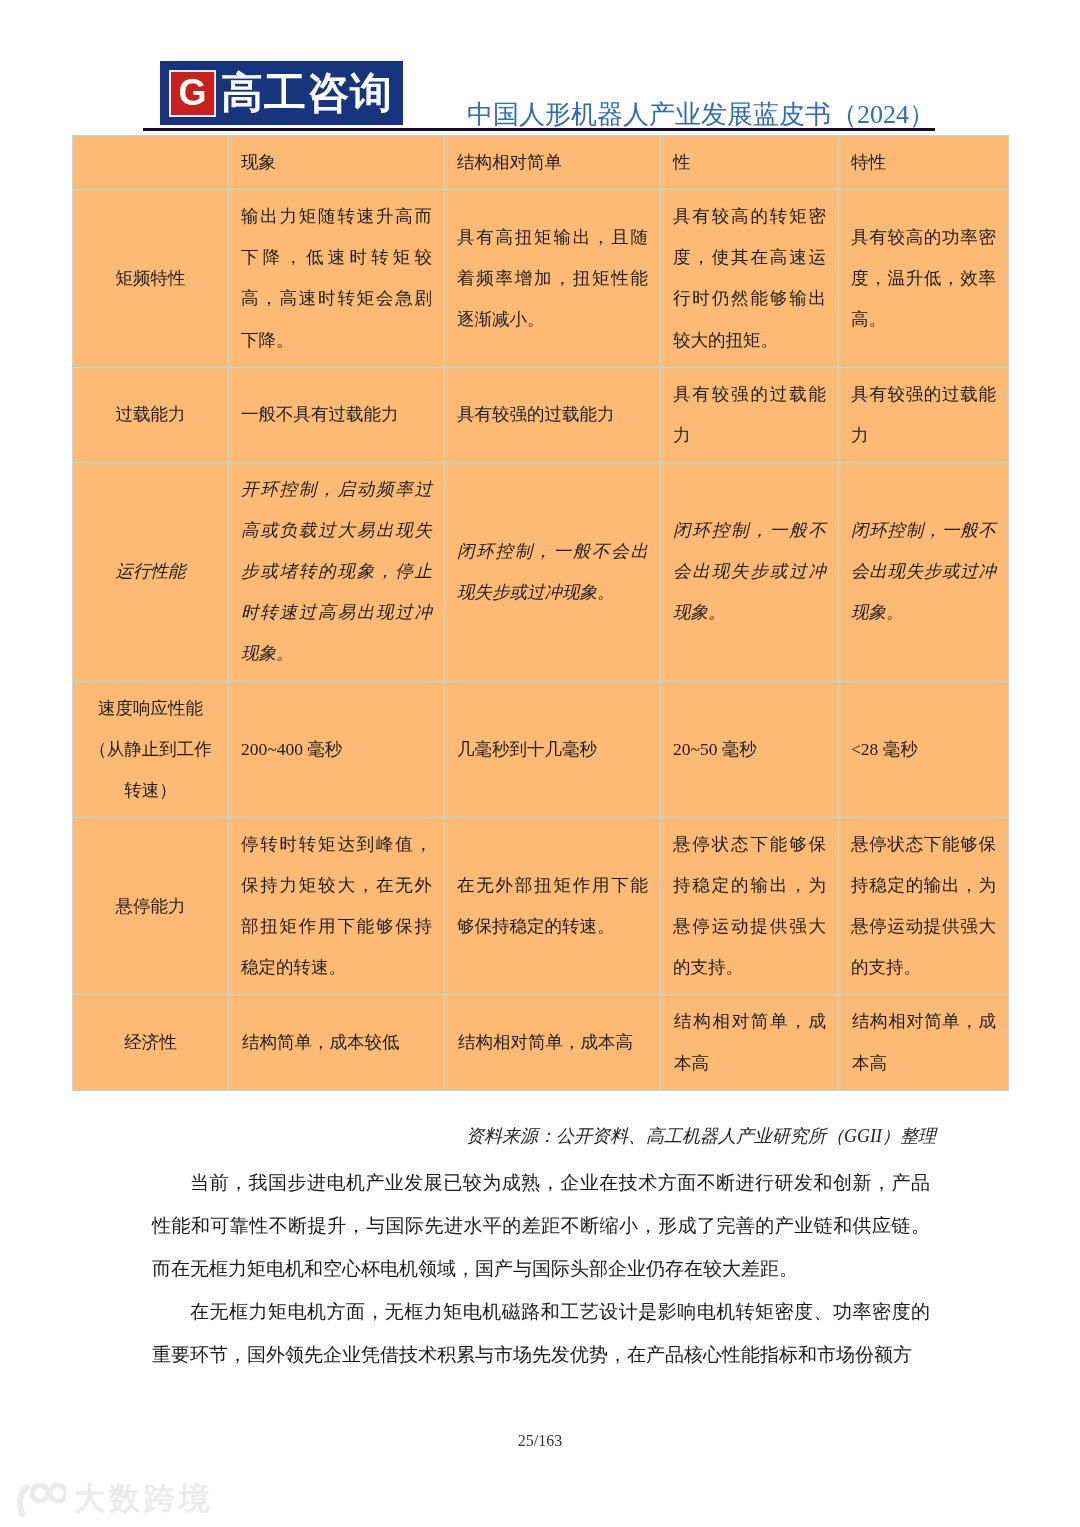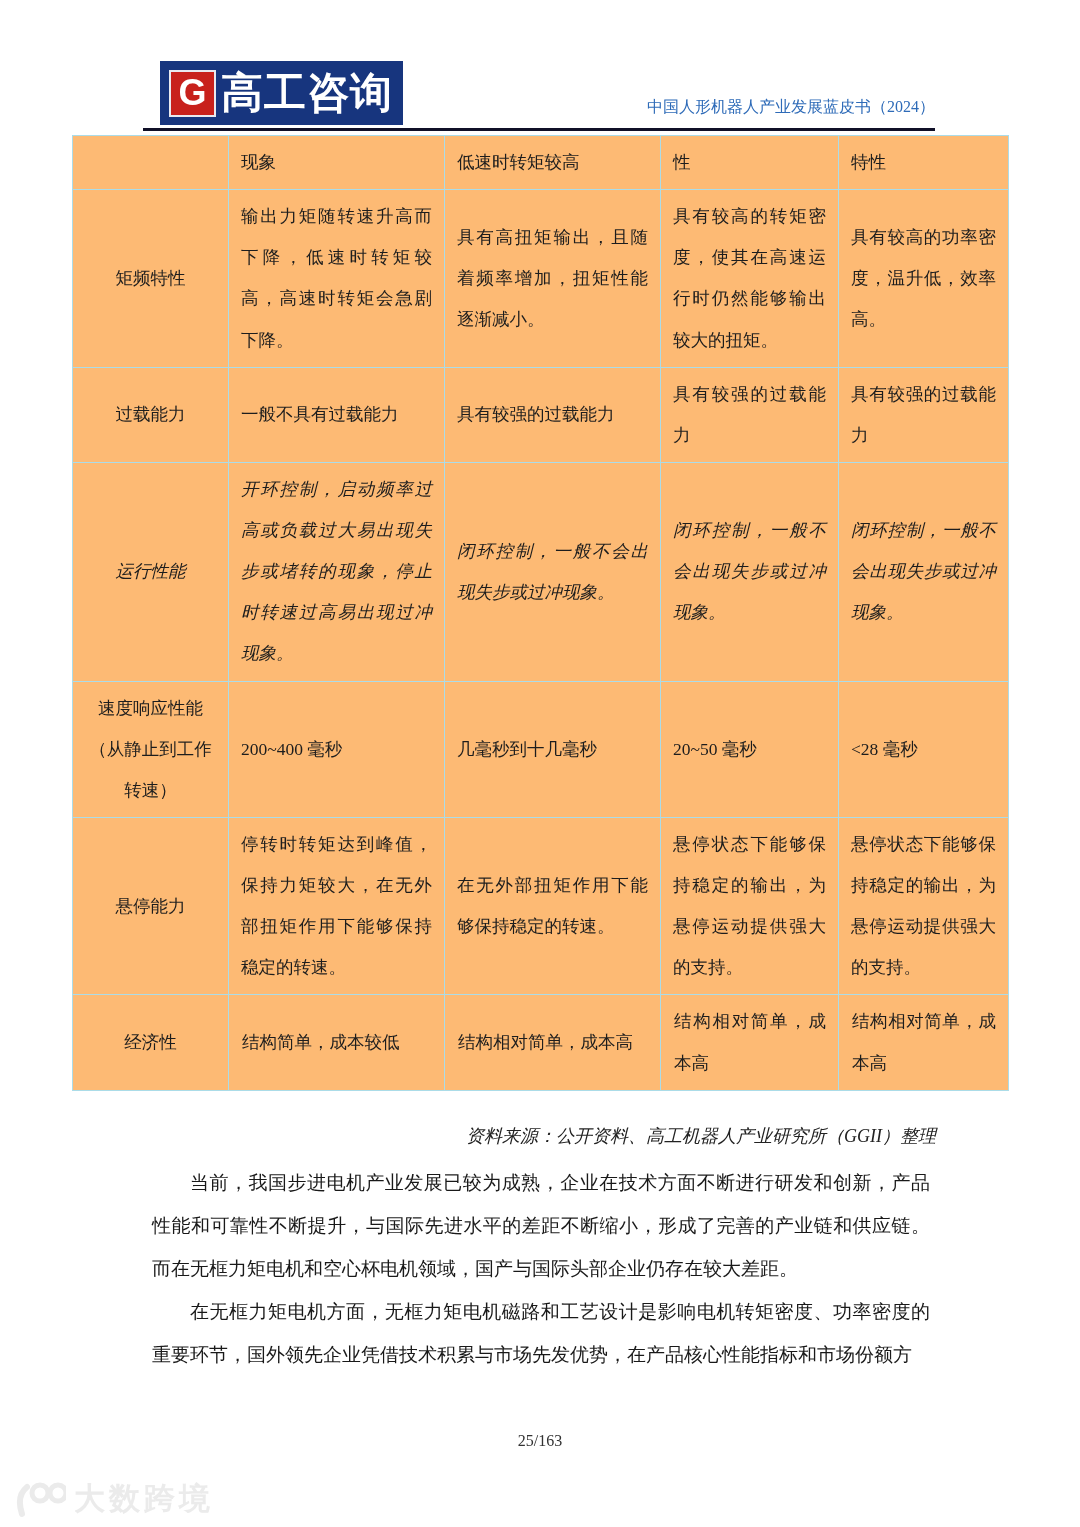--- a/index.html
+++ b/index.html
@@ -28,21 +28,21 @@
     display:flex; align-items:center; justify-content:center;
     border:2px solid #e9e9ef;
   }
   .logo-text{
     color:#ffffff; font-family:"Liberation Sans","DejaVu Sans",sans-serif;
     font-weight:bold; font-size:42px; letter-spacing:1px; margin-left:5px;
     white-space:nowrap;
   }
   .doc-title{
     position:absolute; right:145px; top:97px;
-    color:#2e6bb8; font-size:16px; white-space:nowrap;
+    color:#2e6bb8; font-size:26px; white-space:nowrap;
   }
   .head-rule{
     position:absolute; left:143px; top:128px;
     width:792px; height:3px; background:#101028;
   }
 
   
   table.cmp{
     position:absolute; left:72px; top:135px;
     width:936px; border-collapse:collapse; table-layout:fixed;
@@ -109,21 +109,21 @@
       <col style="width:156px">
         <col style="width:216px">
         <col style="width:216px">
       <col style="width:178px">
         <col style="width:170px">
     </colgroup>
     <tbody>
       <tr class="h-hdr">
         <td class="rl"></td>
         <td>现象</td>
-        <td>低速时转矩较高</td>
+        <td>结构相对简单</td>
         <td>性</td>
         <td>特性</td>
       </tr>
       <tr class="h-r1">
         <td class="rl">矩频特性</td>
         <td>输出力矩随转速升高而下降，低速时转矩较高，高速时转矩会急剧下降。</td>
         <td>具有高扭矩输出，且随着频率增加，扭矩性能逐渐减小。</td>
         <td>具有较高的转矩密度，使其在高速运行时仍然能够输出较大的扭矩。</td>
         <td>具有较高的功率密度，温升低，效率高。</td>
       </tr>

